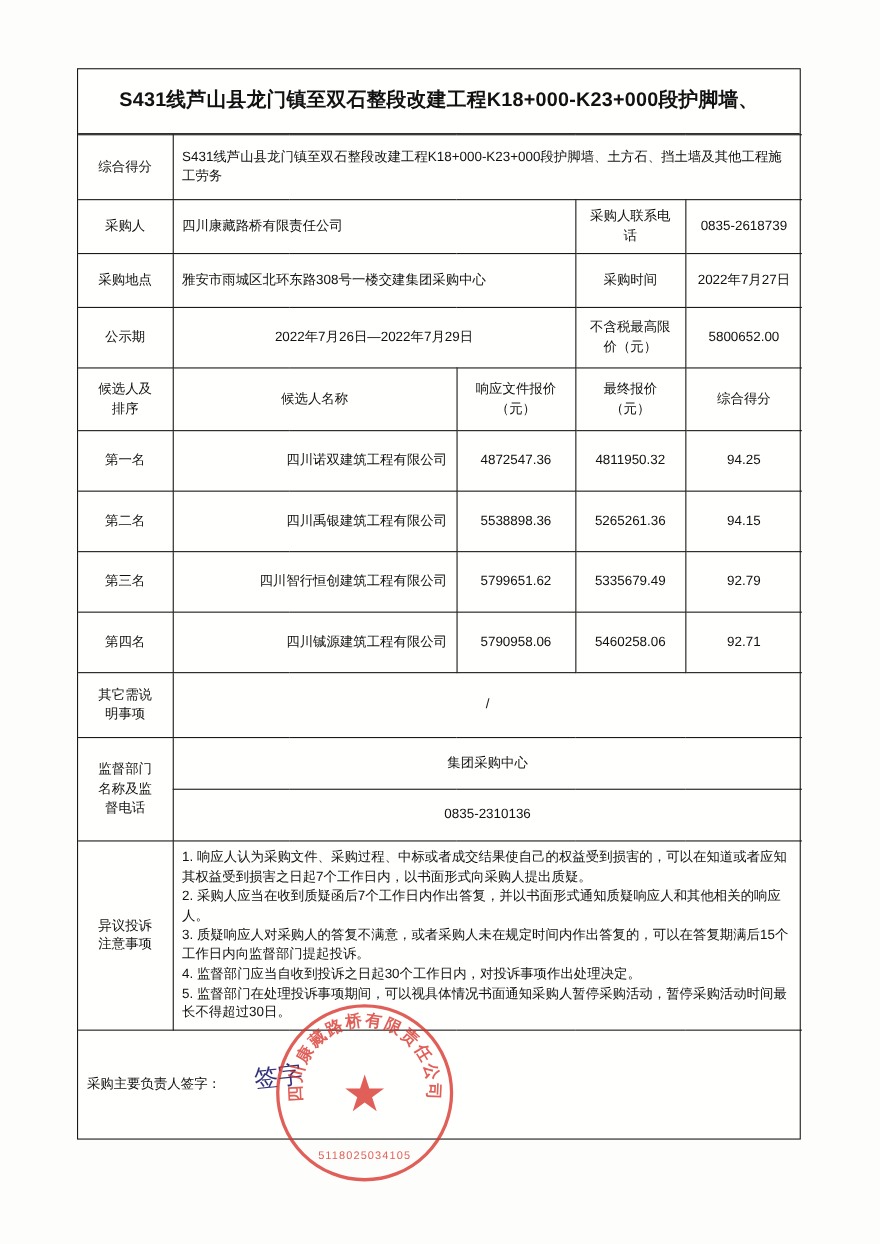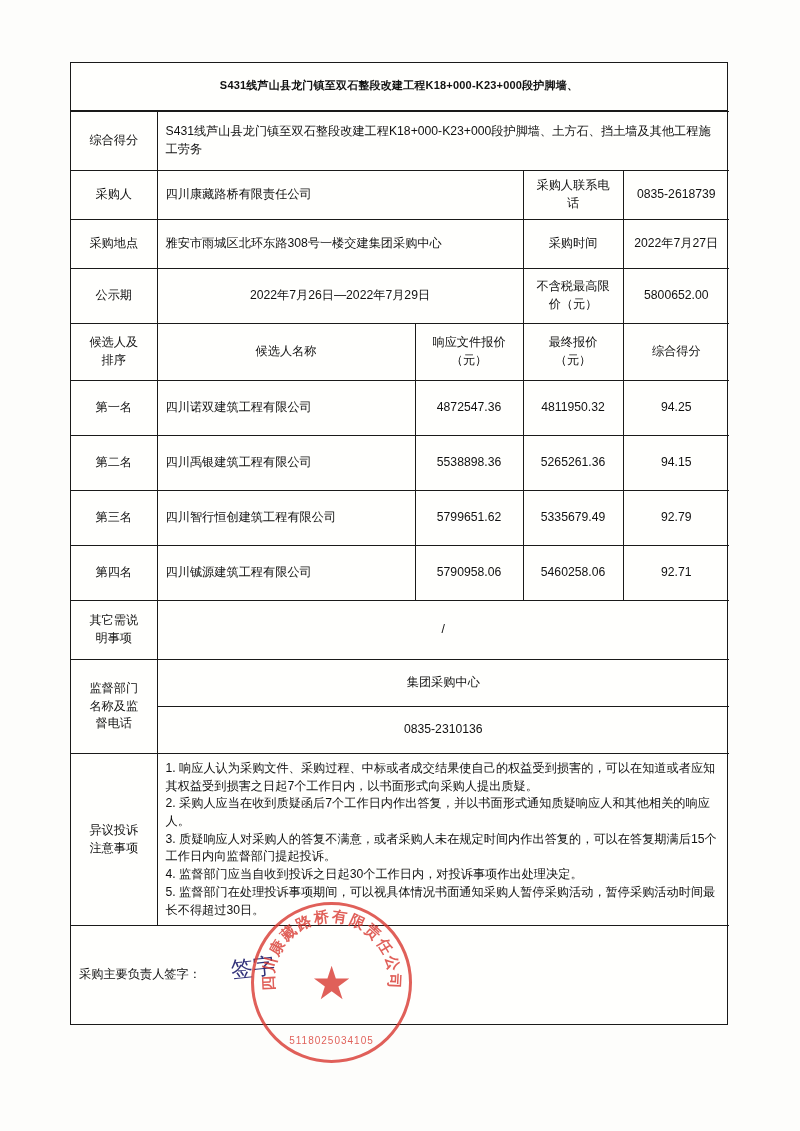--- a/index.html
+++ b/index.html
@@ -29,21 +29,21 @@
     width: 658px;
     border: 1px solid #1a1a1a;
     box-sizing: border-box;
     background: #fffffd;
   }
   .title-cell {
     border-bottom: 1px solid #1a1a1a;
     padding: 14px 26px 16px 26px;
     text-align: center;
     font-weight: bold;
-    font-size: 11px;
+    font-size: 18px;
     line-height: 1.55;
     letter-spacing: 0.2px;
   }
   table.main {
     width: 100%;
     border-collapse: collapse;
     table-layout: fixed;
   }
   table.main td {
     border: 1px solid #1a1a1a;
@@ -60,21 +60,21 @@
   }
   td.ctr { text-align: center; }
   td.left { text-align: left; }
 
   
   table.main tr td:first-child { border-left: none; }
   table.main tr td:last-child { border-right: none; }
   table.main tr:last-child td { border-bottom: none; }
 
   .rank { text-align: center; }
-  .company { text-align: left; padding-left: 10px; }
+  .company { text-align: right; padding-left: 10px; }
   .num { text-align: center; }
 
   .notes {
     text-align: left;
     padding: 10px 10px 10px 12px;
     line-height: 1.85;
     font-size: 12.2px;
   }
   .notes div { white-space: normal; }
 

